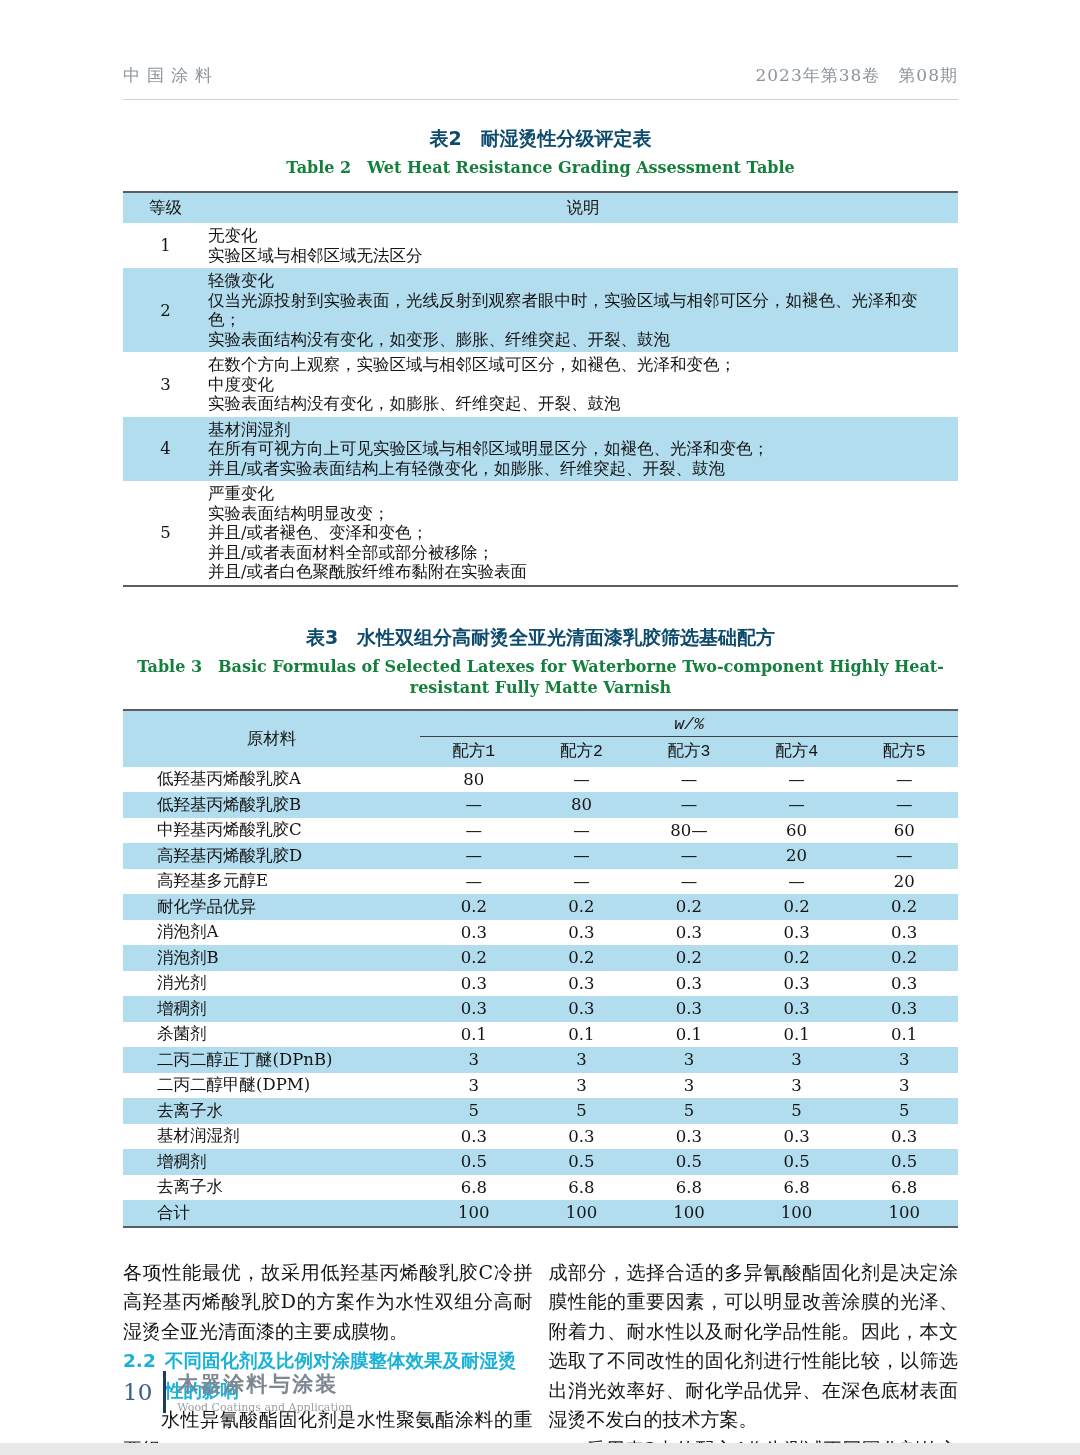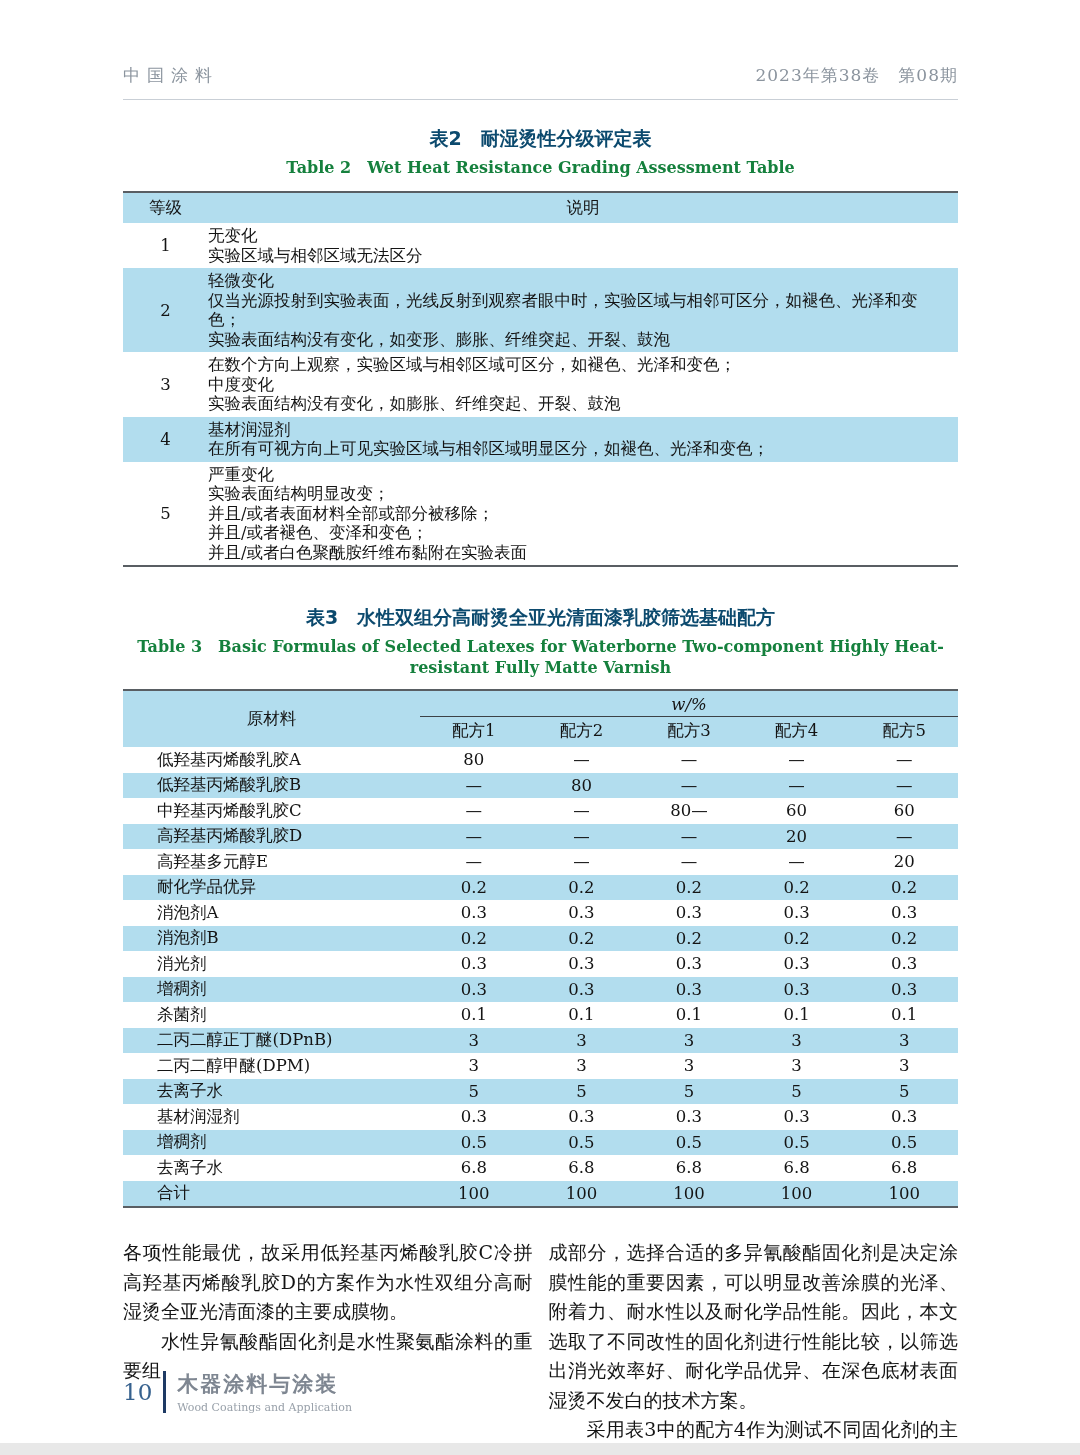--- a/index.html
+++ b/index.html
@@ -49,21 +49,21 @@
   .t2-row.blue { background:var(--blue); }
   .t2-row .t2-grade { display:flex; align-items:center; justify-content:center; }
   .t2-desc { flex:1; line-height:19.5px; padding-right:10px; }
 
   
   .table3 {
     margin-top:12px;
     border-top:2px solid #595e63; border-bottom:2px solid #595e63;
     font-size:16.5px;
   }
-  .t3-header { display:flex; background:var(--blue); }
+  .t3-header { display:flex; background:var(--blue);font-family:Liberation Mono, monospace; }
   .t3-mat-h { width:297px; flex:none; display:flex; align-items:center; justify-content:center; }
   .t3-right { flex:1; }
   .t3-unit { text-align:center; font-style:italic; padding:4px 0 2px; border-bottom:1px solid #3c4146; }
   .t3-formulas { display:flex; }
   .t3-formulas .t3-cell { flex:1; text-align:center; padding:3px 0 5px; }
   .t3-row { display:flex; height:25.5px; align-items:center; }
   .t3-row.blue { background:var(--blue); }
   .t3-mat { width:297px; flex:none; padding-left:34px; box-sizing:border-box; }
   .t3-val { flex:1; text-align:center; }
 
@@ -141,29 +141,30 @@
               <div>在数个方向上观察，实验区域与相邻区域可区分，如褪色、光泽和变色；</div>
               <div>中度变化</div>
               <div>实验表面结构没有变化，如膨胀、纤维突起、开裂、鼓泡</div>
             </div>
           </div>
           <div class="t2-row blue">
             <div class="t2-grade">4</div>
             <div class="t2-desc">
               <div>基材润湿剂</div>
               <div>在所有可视方向上可见实验区域与相邻区域明显区分，如褪色、光泽和变色；</div>
+              <div>并且/或者实验表面结构上有轻微变化，如膨胀、纤维突起、开裂、鼓泡</div>
             </div>
           </div>
           <div class="t2-row">
             <div class="t2-grade">5</div>
             <div class="t2-desc">
               <div>严重变化</div>
               <div>实验表面结构明显改变；</div>
+              <div>并且/或者褪色、变泽和变色；</div>
               <div>并且/或者表面材料全部或部分被移除；</div>
-              <div>并且/或者褪色、变泽和变色；</div>
               <div>并且/或者白色聚酰胺纤维布黏附在实验表面</div>
             </div>
           </div>
         </div>
     </div>
 
     <div class="tbl-title-cn" style="margin-top:38px;">表3　水性双组分高耐烫全亚光清面漆乳胶筛选基础配方</div>
     <div class="tbl-title-en">Table 3　Basic Formulas of Selected Latexes for Waterborne Two-component Highly Heat-resistant Fully Matte Varnish</div>
 
     <div class="table3">
@@ -324,20 +325,24 @@
             <div class="t3-val">100</div>
             <div class="t3-val">100</div>
             <div class="t3-val">100</div>
           </div>
         </div>
     </div>
 
     <div class="body-cols">
       <div class="col">
         <p>各项性能最优，故采用低羟基丙烯酸乳胶C冷拼高羟基丙烯酸乳胶D的方案作为水性双组分高耐湿烫全亚光清面漆的主要成膜物。</p>
+        <div class="sec-heading">
+          <span class="sec-no">2.2</span>
+          <span class="sec-title">不同固化剂及比例对涂膜整体效果及耐湿烫性的影响</span>
+        </div>
         <p class="indent">水性异氰酸酯固化剂是水性聚氨酯涂料的重要组</p>
       </div>
       <div class="col">
         <p>成部分，选择合适的多异氰酸酯固化剂是决定涂膜性能的重要因素，可以明显改善涂膜的光泽、附着力、耐水性以及耐化学品性能。因此，本文选取了不同改性的固化剂进行性能比较，以筛选出消光效率好、耐化学品优异、在深色底材表面湿烫不发白的技术方案。</p>
         <p class="indent">采用表3中的配方4作为测试不同固化剂的主剂</p>
       </div>
     </div>
 
   </div>
 

